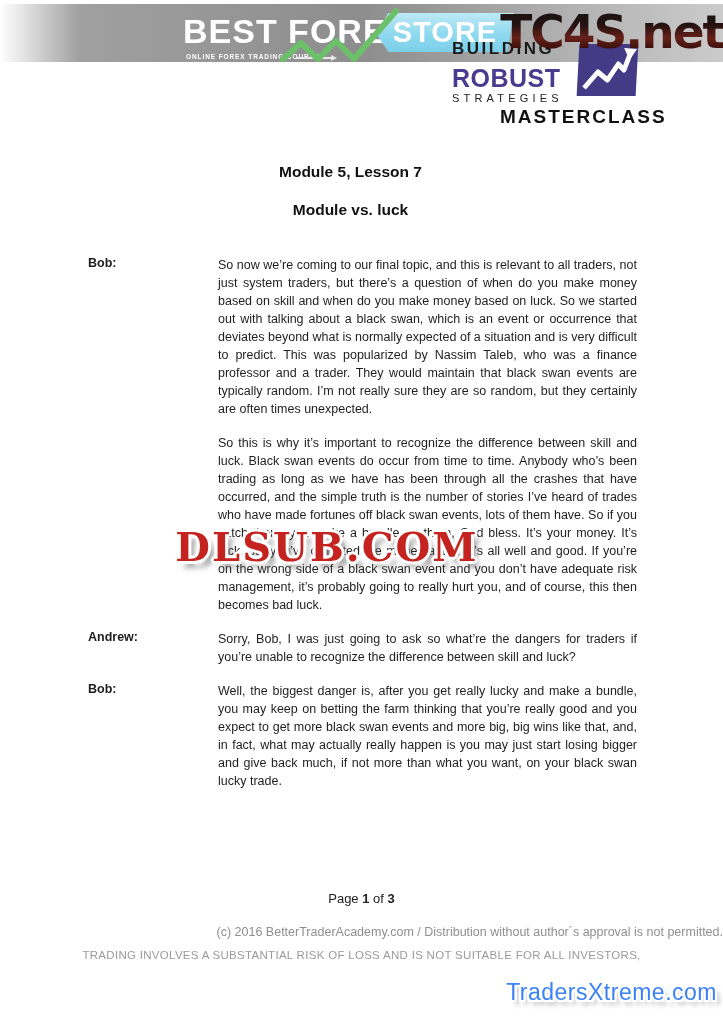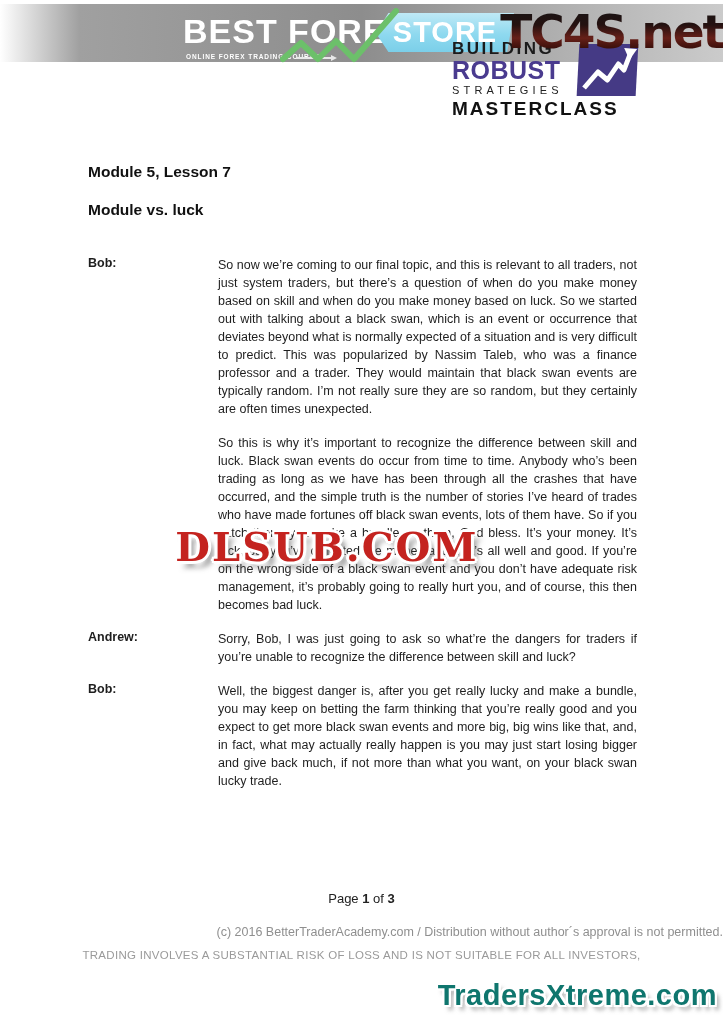--- a/index.html
+++ b/index.html
@@ -24,50 +24,50 @@
   .zigzag { position:absolute; left:268px; top:4px; width:140px; height:58px; }
 
   .tc4s { position:absolute; right:0px; top:4px; font-size:47px; font-weight:800;
           letter-spacing:-2px; white-space:nowrap; font-family:"DejaVu Sans",sans-serif;
           background:linear-gradient(180deg,#161616 0%,#241110 38%,#672019 62%,#3c100b 80%,#141414 100%);
           -webkit-background-clip:text; background-clip:text; color:transparent; z-index:5; }
 
   
   .mclass { position:absolute; left:452px; top:40px; width:192px; z-index:3; }
   .mc-l1 { font-size:17px; font-weight:bold; letter-spacing:2.5px; color:#1b1b1b; line-height:18px; }
-  .mc-l2 { font-size:25px; font-weight:bold; letter-spacing:0.5px; color:#4a3b8f; line-height:25px; }
+  .mc-l2 { font-size:25px; font-weight:bold; letter-spacing:0.5px; color:#4a3b8f; line-height:25px;margin-top:8px; }
   .mc-l3 { font-size:11px; letter-spacing:4.2px; color:#222222; line-height:13px; margin-top:1px; }
-  .mc-l4 { font-size:19px; font-weight:bold; letter-spacing:2px; color:#111111; line-height:20px; margin-top:2px; }
+  .mc-l4 { font-size:19px; font-weight:bold; letter-spacing:2px; color:#111111; line-height:20px; margin-top:2px;margin-left:48px; }
   .mc-square { position:absolute; left:126px; top:4px; width:59px; height:52px;
                background:#453a85; transform:skewX(-3deg); }
 
   
-  .doc-title, .doc-subtitle { position:absolute; left:88px; width:549px; 
+  .doc-title, .doc-subtitle { position:absolute; left:76px; width:549px; text-align:center;
                font-size:15.5px; font-weight:bold; color:#111111; }
   .doc-title { top:163px; }
   .doc-subtitle { top:201px; }
 
   
   .transcript { position:absolute; left:88px; top:256px; width:549px; }
   .d-row { display:flex; margin-bottom:16px; }
   .d-speaker { width:130px; flex:none; font-weight:bold; font-size:12.5px; color:#1e1e1e; }
   .d-speech { width:419px; }
   .d-speech p { margin:0 0 16px 0; font-size:12.5px; line-height:18px; color:#1e1e1e;
                 text-align:justify; }
   .d-speech p:last-child { margin-bottom:0; }
 
   
   .wm-mid { position:absolute; left:145px; top:485px; width:364px; text-align:center;
             font-family:"DejaVu Serif",serif; font-weight:bold; font-size:40px; letter-spacing:2px;
             color:#c4231f; z-index:6;
             text-shadow:-2px -2px 0 #fff,2px -2px 0 #fff,-2px 2px 0 #fff,2px 2px 0 #fff,
                          0 -3px 0 #fff,0 3px 0 #fff,-3px 0 0 #fff,3px 0 0 #fff,
                          6px 7px 5px rgba(100,100,100,0.55);margin-top:38px; }
-  .wm-bottom { position:absolute; right:6px; top:979px; font-size:29px; font-weight:bold;
-            color:#0f766e; letter-spacing:0.5px; z-index:6; white-space:nowrap;
+  .wm-bottom { position:absolute; right:6px; top:979px; font-size:23px; font-weight:normal;
+            color:#3b82f6; letter-spacing:0.5px; z-index:6; white-space:nowrap;
             text-shadow:-2px -2px 0 #fff,2px -2px 0 #fff,-2px 2px 0 #fff,2px 2px 0 #fff,
                          0 -2px 0 #fff,0 2px 0 #fff,-2px 0 0 #fff,2px 0 0 #fff,
                          4px 5px 4px rgba(110,110,110,0.6); }
 
   
   .page-num { position:absolute; left:0; width:723px; top:891px; text-align:center;
               font-size:13px; color:#222222; }
   .page-num b { font-weight:bold; }
   .copyright { position:absolute; left:0; width:723px; top:925px; text-align:right;
                font-size:12.5px; color:#8f8f8f; }

